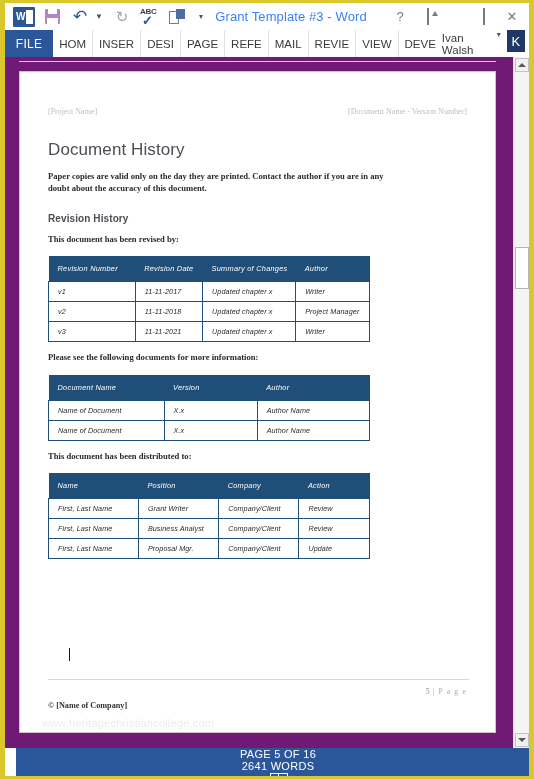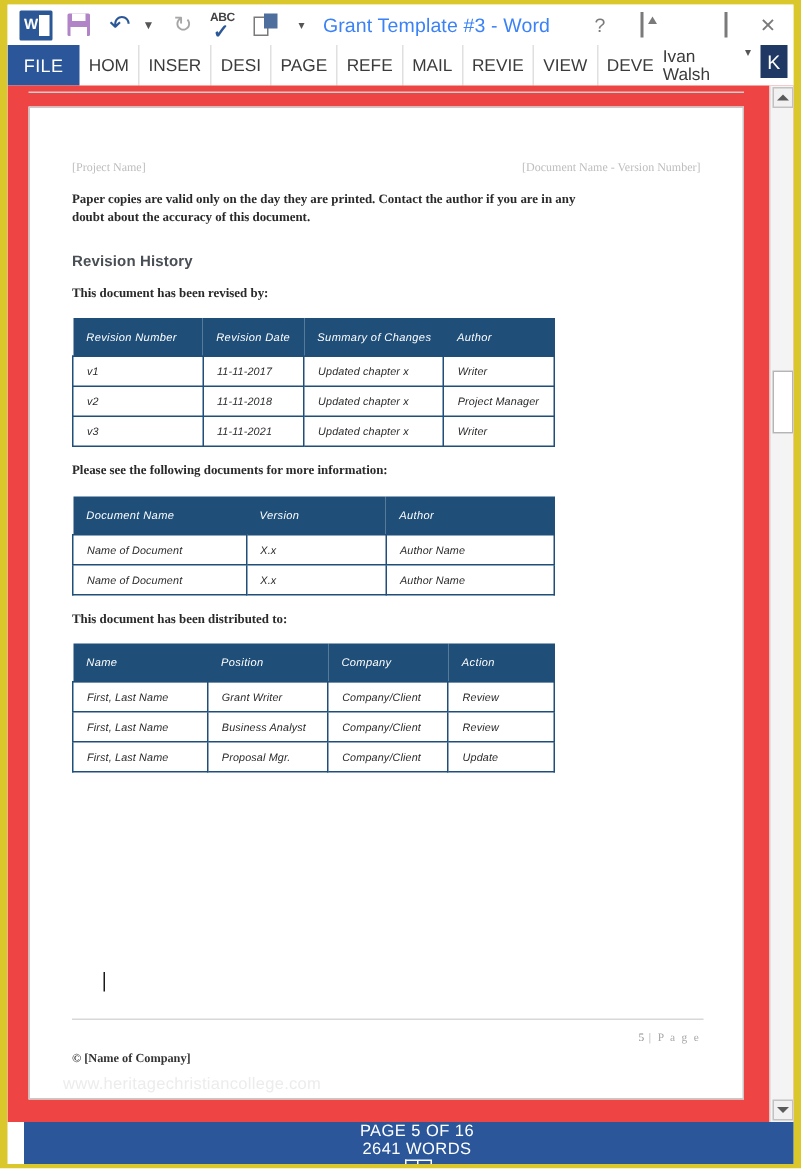--- a/index.html
+++ b/index.html
@@ -220,21 +220,21 @@
     margin-right: 4px;
     cursor: default;
   }
 
   
   .docarea {
     position: absolute;
     left: 0; top: 54px;
     width: 524px;
     height: 691px;
-    background: #ef4444;
+    background: #701a75;
     overflow: hidden;
   }
   .prevpage-edge {
     position: absolute;
     left: 14px; top: 4px;
     width: 477px;
     height: 1px;
     background: #cfcfcf;
   }
   .page {
@@ -616,20 +616,21 @@
     <div class="prevpage-edge"></div>
 
     <div class="page">
       <div class="page-inner">
 
         <div class="hdr-row">
           <span>[Project Name]</span>
           <span>[Document Name - Version Number]</span>
         </div>
 
+        <h1 class="h1">Document History</h1>
         <p class="body-p">Paper copies are valid only on the day they are printed. Contact the author if you are in any doubt about the accuracy of this document.</p>
 
         <h2 class="h2">Revision History</h2>
         <p class="body-p small-gap">This document has been revised by:</p>
         <table class="wtbl">
           <colgroup>
               <col style="width:27%">
               <col style="width:21%">
               <col style="width:29%">
               <col style="width:23%">

